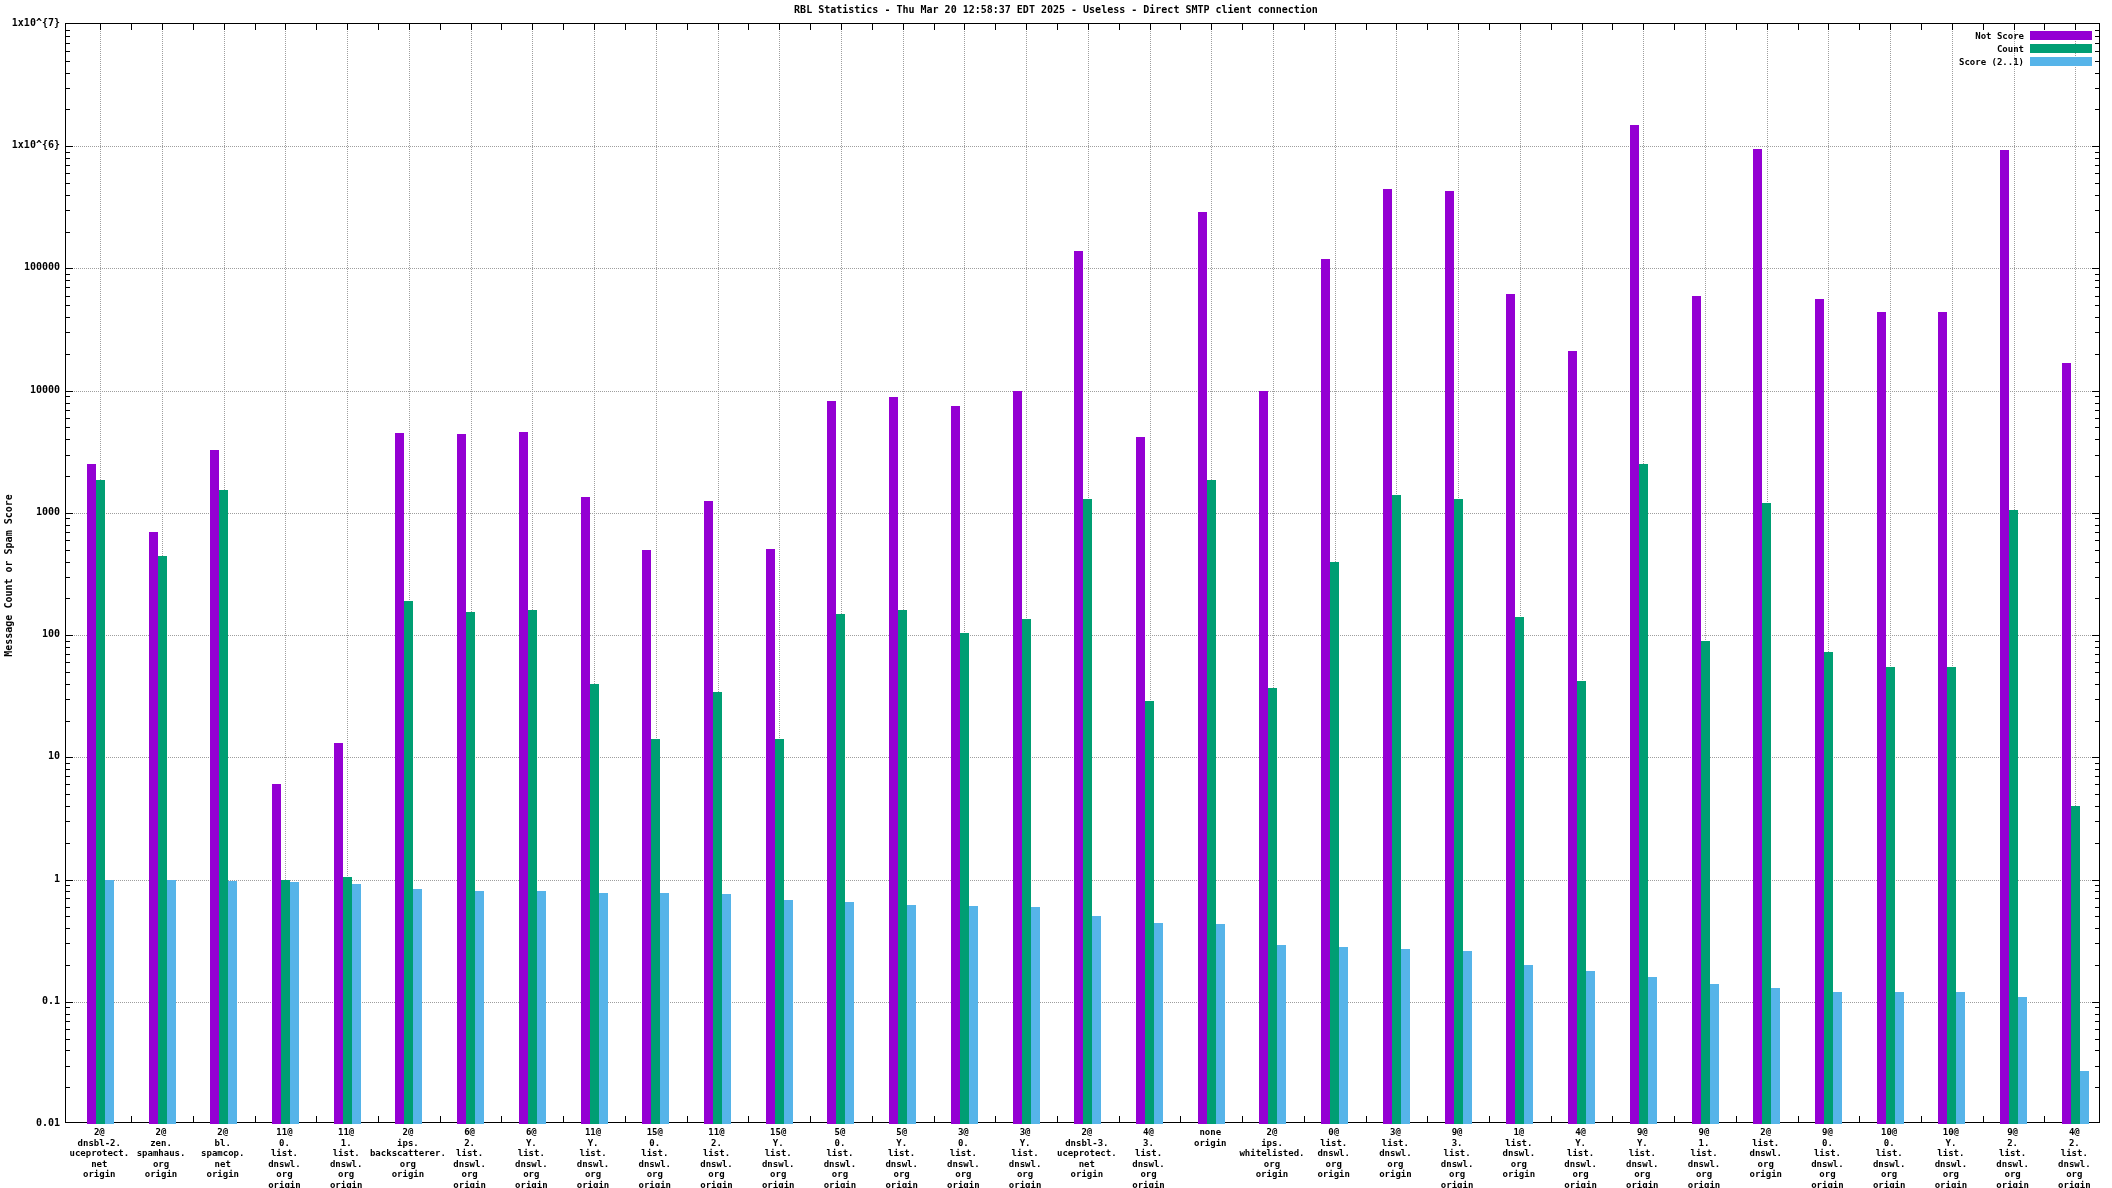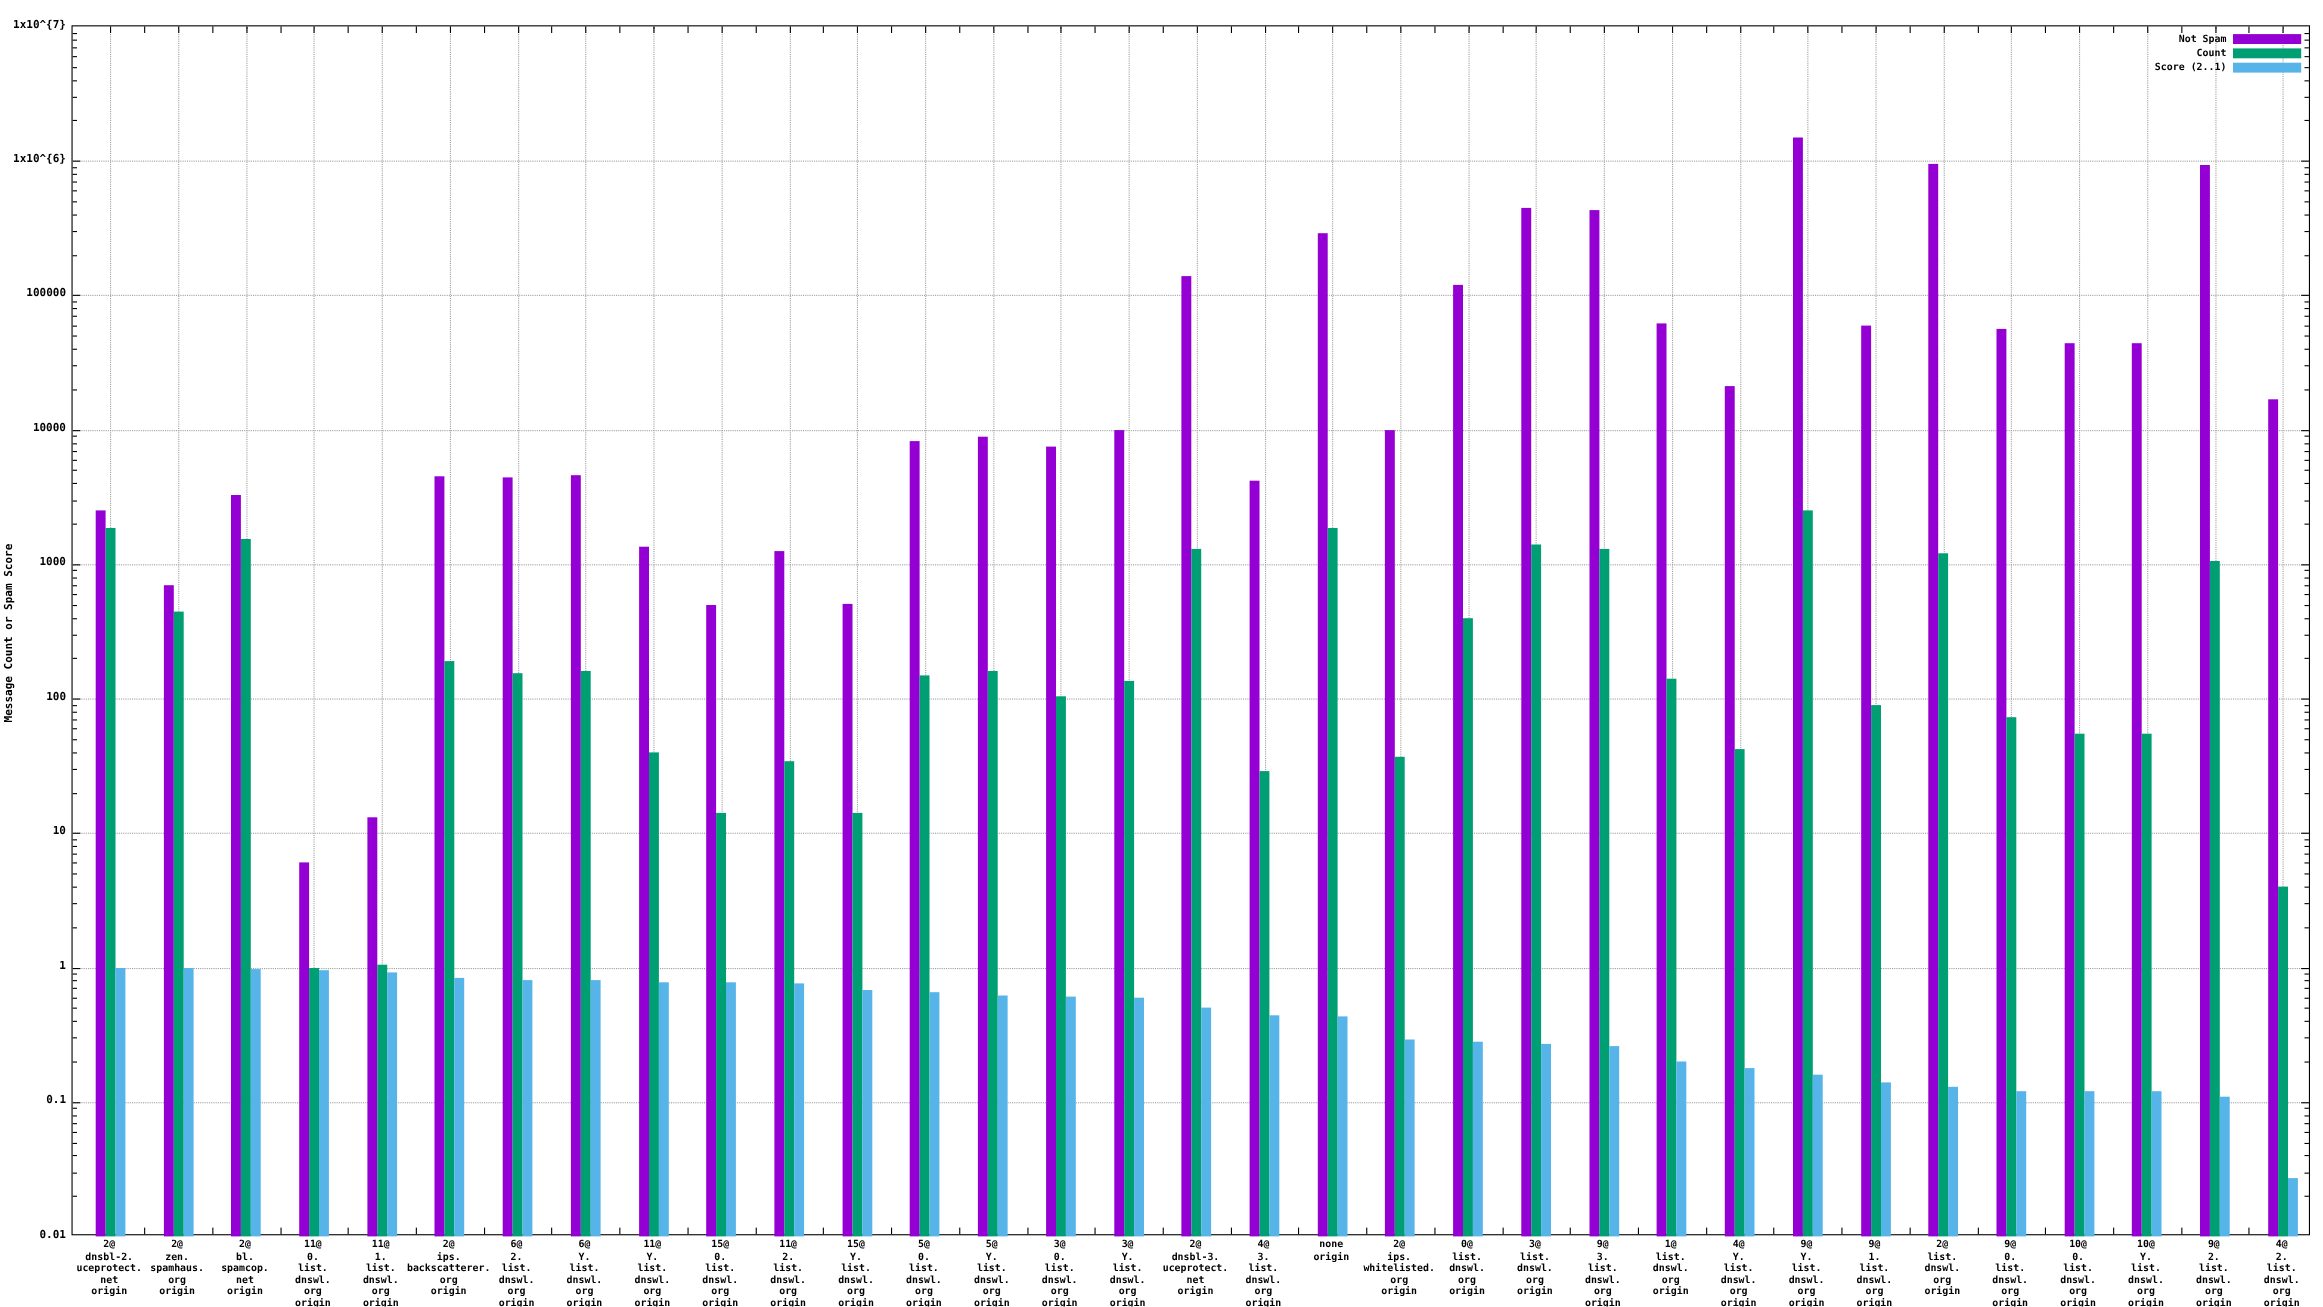--- a/index.html
+++ b/index.html
@@ -21,20 +21,21 @@
         line-height:10.5px;white-space:pre-line;}
   .legend{position:absolute;top:29px;right:20px;}
   .legend-row{display:flex;align-items:center;justify-content:flex-end;height:13px;}
   .legend-label{font-size:9px;font-weight:bold;margin-right:6px;}
   .legend-swatch{width:62px;height:9px;display:inline-block;}
 </style>
 </head>
 <body>
 
 <div id="screen">
+  <div class="title">RBL Statistics - Thu Mar 20 12:58:37 EDT 2025 - Useless - Direct SMTP client connection</div>
   <div class="ylabel">Message Count or Spam Score</div>
 
   <div id="plot">
       <div class="hgrid" style="top: 122.222px;"></div>
       <div class="ytick" style="left: 0px; top: 122.222px; width: 7px; height: 1px;"></div>
       <div class="ytick" style="right: 0px; top: 122.222px; width: 7px; height: 1px;"></div>
       <div class="ytick" style="left: 0px; top: 85.4297px; width: 4px; height: 1px;"></div>
       <div class="ytick" style="right: 0px; top: 85.4297px; width: 4px; height: 1px;"></div>
       <div class="ytick" style="left: 0px; top: 63.9074px; width: 4px; height: 1px;"></div>
       <div class="ytick" style="right: 0px; top: 63.9074px; width: 4px; height: 1px;"></div>
@@ -458,21 +459,21 @@
       <div class="vgrid" style="left: 2009.34px;"></div>
       <div class="xtick" style="left: 2009.34px; top: 0px; width: 1px; height: 6px;"></div>
       <div class="xtick" style="left: 2009.34px; bottom: 0px; width: 1px; height: 6px;"></div>
       <div class="bar" style="left: 1995.84px; top: 338.501px; width: 9px; height: 761.499px; background: rgb(148, 0, 211);"></div>
       <div class="bar" style="left: 2004.84px; top: 781.97px; width: 9px; height: 318.03px; background: rgb(0, 158, 115);"></div>
       <div class="bar" style="left: 2013.84px; top: 1047.28px; width: 9px; height: 52.7222px; background: rgb(86, 180, 233);"></div>
     </div>
 
   <div class="legend">
     <div class="legend-row">
-      <span class="legend-label">Not Spam</span>
+      <span class="legend-label">Not Score</span>
       <span class="legend-swatch" style="background: rgb(148, 0, 211);"></span>
     </div>
     <div class="legend-row">
       <span class="legend-label">Count</span>
       <span class="legend-swatch" style="background: rgb(0, 158, 115);"></span>
     </div>
     <div class="legend-row">
       <span class="legend-label">Score (2..1)</span>
       <span class="legend-swatch" style="background: rgb(86, 180, 233);"></span>
     </div>

